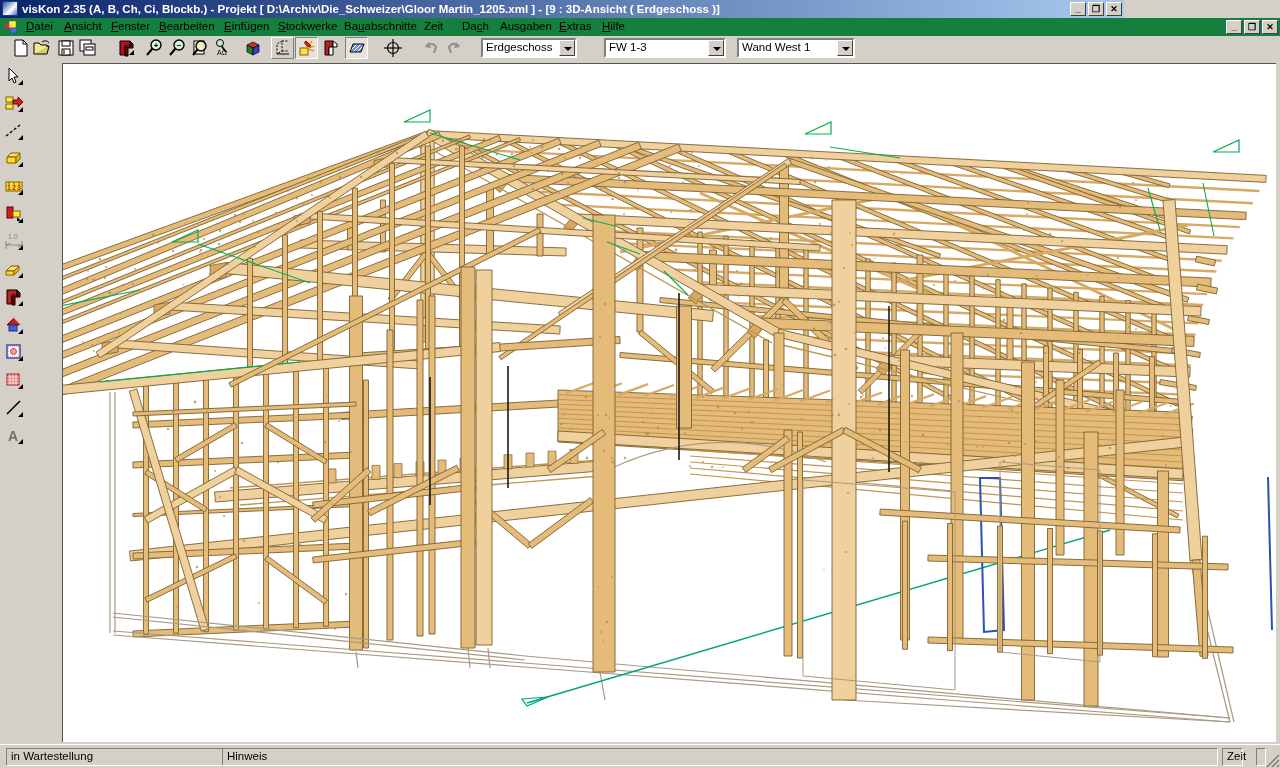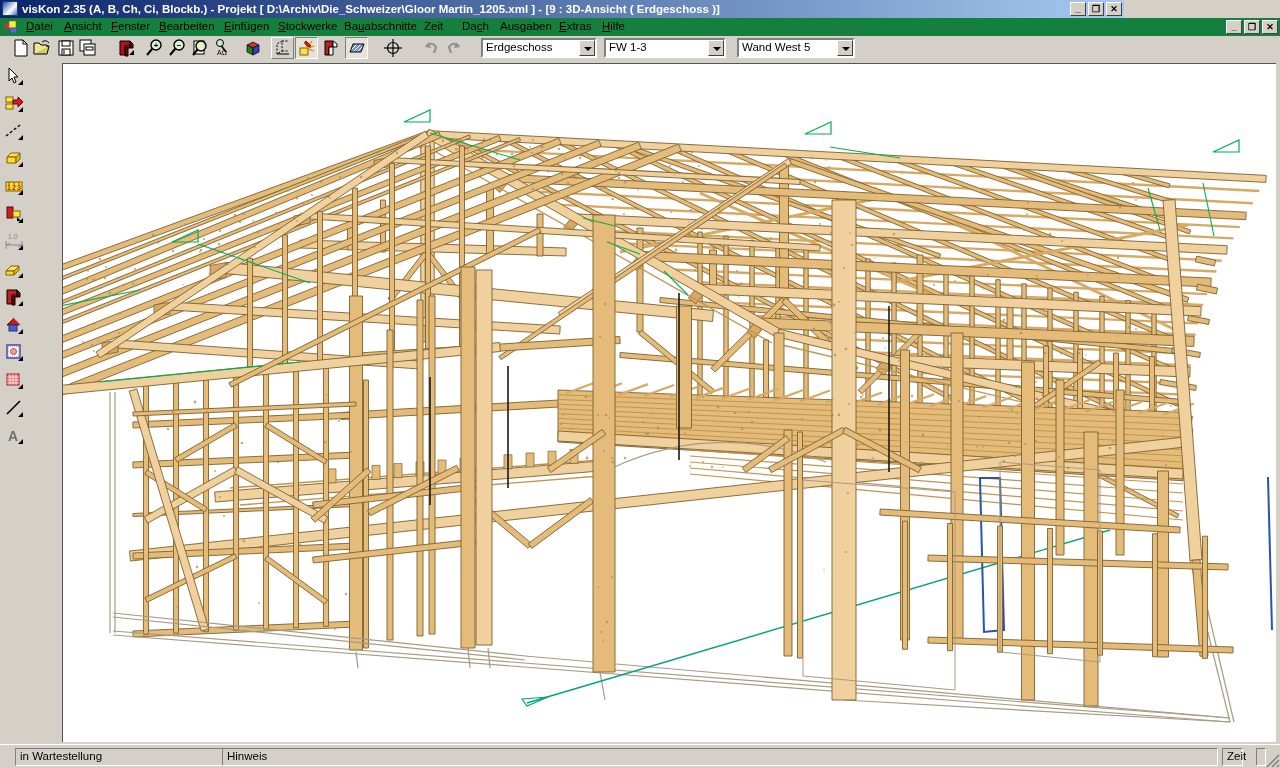--- a/index.html
+++ b/index.html
@@ -146,34 +146,34 @@
     </svg>
 <svg class="ti" style="left:421px" viewBox="0 0 20 20">
       <path d="M5,8 q6,-5 10,1 l-2,6" fill="none" stroke="#909090" stroke-width="2.2"></path>
       <path d="M8,4 l-4,5 6,1 z" fill="#909090"></path>
     </svg>
 <svg class="ti" style="left:444px" viewBox="0 0 20 20">
       <path d="M15,8 q-6,-5 -10,1 l2,6" fill="none" stroke="#909090" stroke-width="2.2"></path>
       <path d="M12,4 l4,5 -6,1 z" fill="#909090"></path>
     </svg>
   </div>
-<div class="combo" style="left:481px;width:116px">
+<div class="combo" style="left:481px;width:96px">
     <div class="ct">Erdgeschoss</div>
     <div class="cb">
       <div class="carr"></div>
     </div>
   </div>
 <div class="combo" style="left:604px;width:122px">
     <div class="ct">FW 1-3</div>
     <div class="cb">
       <div class="carr"></div>
     </div>
   </div>
 <div class="combo" style="left:737px;width:118px">
-    <div class="ct">Wand West 5</div>
+    <div class="ct">Wand West 1</div>
     <div class="cb">
       <div class="carr"></div>
     </div>
   </div>
 <div class="side">
     <svg class="si" style="top:6px" viewBox="0 0 20 20">
       <path d="M5,2 v13 l3,-3 2,5 2,-1 -2,-5 4,0 z" fill="#fff" stroke="#000"></path>
       <path d="M14,19 h5 v-5 z" fill="#000"></path>
     </svg>
 <svg class="si" style="top:33px" viewBox="0 0 20 20">
@@ -882,21 +882,21 @@
 <circle cx="325" cy="442" r="1.3" fill="#b08a50" fill-opacity="0.75"></circle>
 <circle cx="191" cy="450" r="0.7" fill="#b08a50" fill-opacity="0.75"></circle>
 <circle cx="220" cy="497" r="1.1" fill="#b08a50" fill-opacity="0.75"></circle>
 <circle cx="346" cy="594" r="1.2" fill="#b08a50" fill-opacity="0.75"></circle>
 <circle cx="327" cy="395" r="0.7" fill="#b08a50" fill-opacity="0.75"></circle>
 <circle cx="137" cy="560" r="1.3" fill="#b08a50" fill-opacity="0.75"></circle>
 <circle cx="332" cy="504" r="0.8" fill="#b08a50" fill-opacity="0.75"></circle>
 </svg>
 </div>
 <div class="statusbar">
- <div class="sp" style="left:15px;width:224px">in Wartestellung</div>
+ <div class="sp" style="left:6px;width:224px">in Wartestellung</div>
  <div class="sp" style="left:222px;width:996px">Hinweis</div>
  <div class="sp" style="left:1222px;width:21px">Zeit</div>
  <div class="sp" style="left:1256px;width:10px"></div>
  <svg class="grip" viewBox="0 0 14 18">
       <g stroke="#808080" stroke-width="1.5">
         <line x1="13" y1="4" x2="1" y2="16"></line>
         <line x1="13" y1="9" x2="6" y2="16"></line>
         <line x1="13" y1="14" x2="11" y2="16"></line>
       </g>
     </svg>

